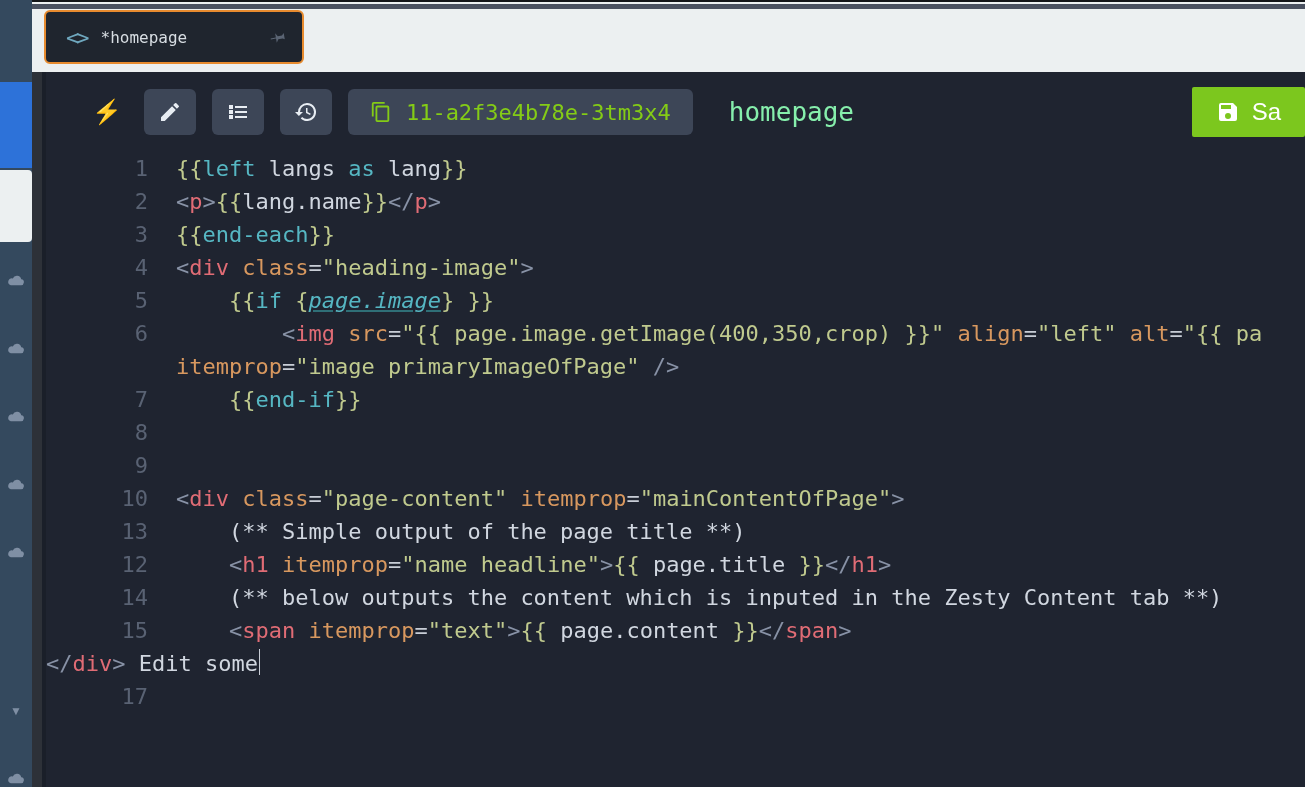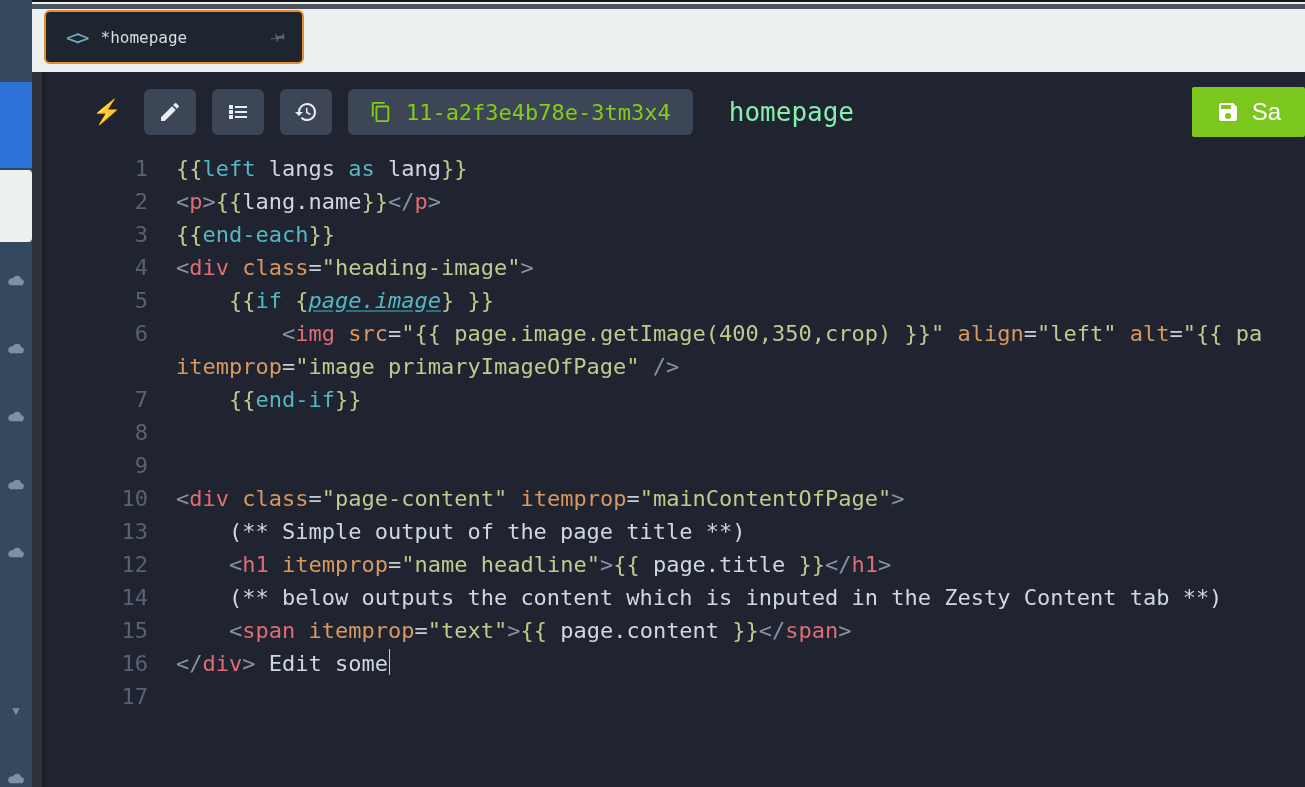--- a/index.html
+++ b/index.html
@@ -198,17 +198,17 @@
       <div class="line"><div class="gutter">6</div><div class="code"><span>        </span><span class="c-punc">&lt;</span><span class="c-tag">img</span><span class="c-text"> </span><span class="c-attr">src</span><span class="c-op">=</span><span class="c-str">"{{ page.image.getImage(400,350,crop) }}"</span><span class="c-text"> </span><span class="c-attr">align</span><span class="c-op">=</span><span class="c-str">"left"</span><span class="c-text"> </span><span class="c-attr">alt</span><span class="c-op">=</span><span class="c-str">"{{ pa</span></div></div>
       <div class="line"><div class="gutter"></div><div class="code"><span></span><span class="c-attr">itemprop</span><span class="c-op">=</span><span class="c-str">"image primaryImageOfPage"</span><span class="c-text"> </span><span class="c-punc">/&gt;</span></div></div>
       <div class="line"><div class="gutter">7</div><div class="code"><span>    </span><span class="c-brace">{{</span><span class="c-key">end-if</span><span class="c-brace">}}</span></div></div>
       <div class="line"><div class="gutter">8</div></div>
       <div class="line"><div class="gutter">9</div><div class="code"><span></span></div></div>
       <div class="line"><div class="gutter">10</div><div class="code"><span></span><span class="c-punc">&lt;</span><span class="c-tag">div</span><span class="c-text"> </span><span class="c-attr">class</span><span class="c-op">=</span><span class="c-str">"page-content"</span><span class="c-text"> </span><span class="c-attr">itemprop</span><span class="c-op">=</span><span class="c-str">"mainContentOfPage"</span><span class="c-punc">&gt;</span></div></div>
       <div class="line"><div class="gutter">13</div><div class="code"><span>    </span><span class="c-text">(** Simple output of the page title **)</span></div></div>
       <div class="line"><div class="gutter">12</div><div class="code"><span>    </span><span class="c-punc">&lt;</span><span class="c-tag">h1</span><span class="c-text"> </span><span class="c-attr">itemprop</span><span class="c-op">=</span><span class="c-str">"name headline"</span><span class="c-punc">&gt;</span><span class="c-brace">{{</span><span class="c-ident"> page.title </span><span class="c-brace">}}</span><span class="c-punc">&lt;/</span><span class="c-tag">h1</span><span class="c-punc">&gt;</span></div></div>
       <div class="line"><div class="gutter">14</div><div class="code"><span>    </span><span class="c-text">(** below outputs the content which is inputed in the Zesty Content tab **)</span></div></div>
       <div class="line"><div class="gutter">15</div><div class="code"><span>    </span><span class="c-punc">&lt;</span><span class="c-tag">span</span><span class="c-text"> </span><span class="c-attr">itemprop</span><span class="c-op">=</span><span class="c-str">"text"</span><span class="c-punc">&gt;</span><span class="c-brace">{{</span><span class="c-ident"> page.content </span><span class="c-brace">}}</span><span class="c-punc">&lt;/</span><span class="c-tag">span</span><span class="c-punc">&gt;</span></div></div>
-      <div class="line"><div class="gutter">16</div><div class="code"><span></span><span class="c-punc">&lt;/</span><span class="c-tag">div</span><span class="c-punc">&gt;</span><span class="c-text"> Edit some</span><span class="cursor"></span></div></div>
+      <div class="line"><div class="code"><span></span><span class="c-punc">&lt;/</span><span class="c-tag">div</span><span class="c-punc">&gt;</span><span class="c-text"> Edit some</span><span class="cursor"></span></div></div>
       <div class="line"><div class="gutter">17</div><div class="code"><span></span></div></div>
     </div>
 
 </div>
 
 </body></html>

